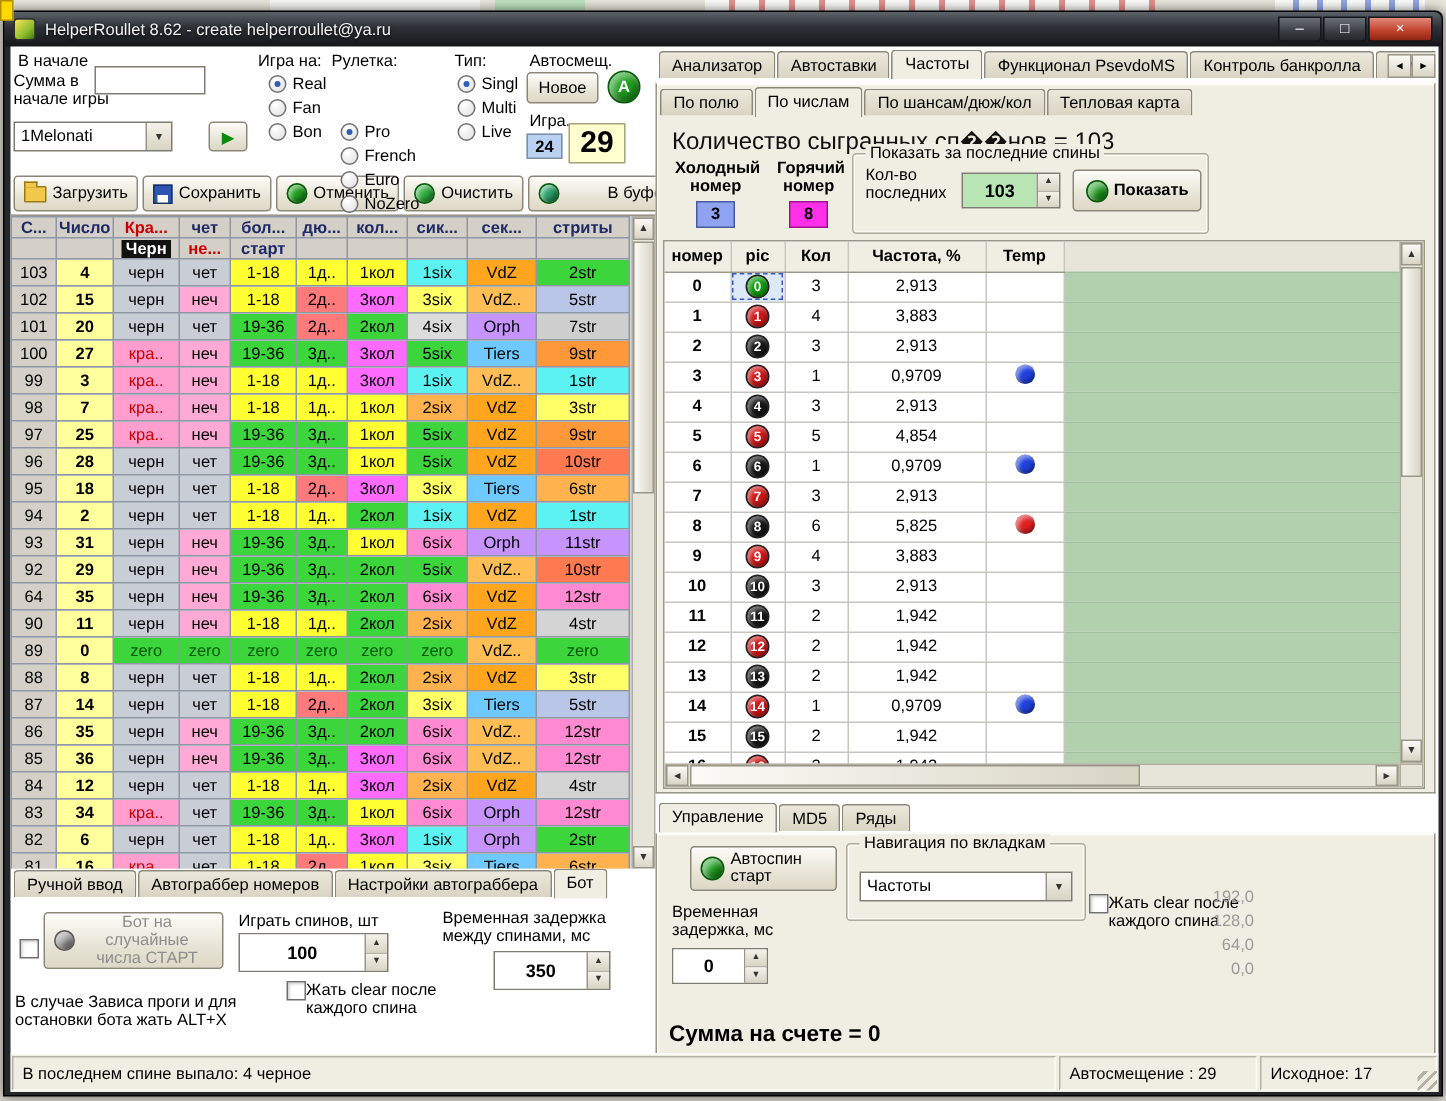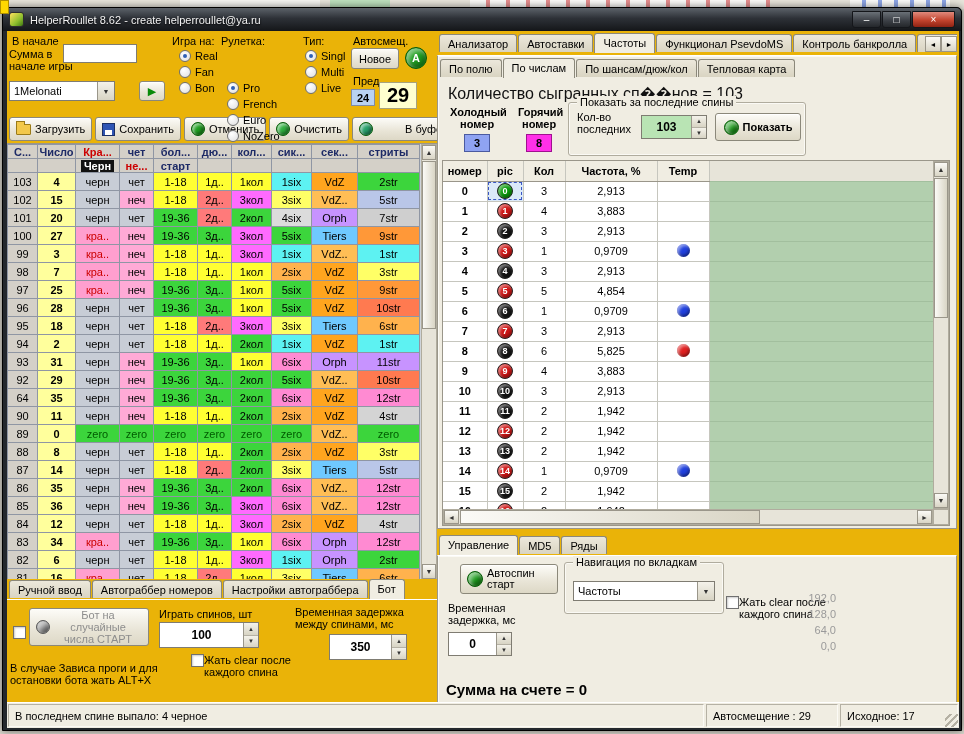--- a/index.html
+++ b/index.html
@@ -18,21 +18,21 @@
   .titlebar{position:absolute;left:0;top:0;right:0;height:23px;display:flex;align-items:center;gap:6px;
             padding:0 6px;background:linear-gradient(#5c6269,#2d3137 45%,#141619);border-radius:5px 5px 0 0;color:#fff;}
   .app-icon{width:15px;height:15px;border-radius:3px;background:linear-gradient(135deg,#ffe25e,#8fbf2e 60%,#3f7a12);
             border:1px solid #2e2e2e;flex:0 0 auto;}
   .title-text{font-size:11px;color:#f2f2f2;text-shadow:0 1px 2px #000;white-space:nowrap;}
   .winbtns{margin-left:auto;display:flex;gap:1px;}
   .wb{width:29px;height:17px;display:flex;align-items:center;justify-content:center;font-size:10px;color:#fff;
       background:linear-gradient(#6a7077,#3a3e44 60%,#24272b);border:1px solid #14161a;border-radius:0 0 3px 3px;cursor:default;}
   .wb.close{width:43px;background:linear-gradient(#e08a7c,#c3442e 55%,#8f2313);}
 
-  .client{position:absolute;left:4px;top:23px;width:952px;height:697px;background:#eab308;overflow:hidden;padding-left:36px;}
+  .client{position:absolute;left:4px;top:23px;width:952px;height:697px;background:#ffffff;overflow:hidden;padding-left:36px;}
 
   
   .btn{display:flex;align-items:center;justify-content:center;gap:4px;font-family:inherit;font-size:11px;color:#000;
        background:linear-gradient(#fdfcf8,#e8e4d6 60%,#ddd8c6);border:1px solid #8b887a;border-radius:3px;
        box-shadow:inset 0 1px 0 #fff;padding:1px 6px;cursor:default;white-space:nowrap;}
   .btn.disabled{color:#8d8d8d;}
   .field{position:absolute;border:1px solid #7f7c72;background:#fff;font-family:inherit;font-size:11px;padding:0 3px;}
   .combo{position:absolute;height:20px;display:flex;border:1px solid #7f7c72;background:#fff;}
   .combo-val{flex:1;display:flex;align-items:center;padding:0 4px;overflow:hidden;white-space:nowrap;}
   .combo-btn{width:17px;display:flex;align-items:center;justify-content:center;
@@ -255,21 +255,21 @@
               </label>
               <label class="radio-row">
                 <span class="radio"></span>
                 <span>Live</span>
               </label>
             </div>
 
           <div class="lc-lab" style="left:346px;top:4px;">Автосмещ.</div>
           <button class="btn" style="position:absolute;left:344px;top:17px;width:48px;height:21px;">Новое</button>
           <div class="badge-a" style="left:398px;top:16px;">A</div>
-          <div class="lc-lab" style="left:346px;top:44px;">Пред.</div>
+          <div class="lc-lab" style="left:346px;top:44px;">Игра.</div>
           <div class="box24" style="left:344px;top:58px;">24</div>
           <div class="box29" style="left:372px;top:51px;">29</div>
         </div>
 
         <div class="toolbar" id="toolbar">
             <button class="btn" style="height: 24px;">
               <span class="ico folder-icon"></span>
               <span>Загрузить</span>
             </button>
             <button class="btn" style="height: 24px;">

